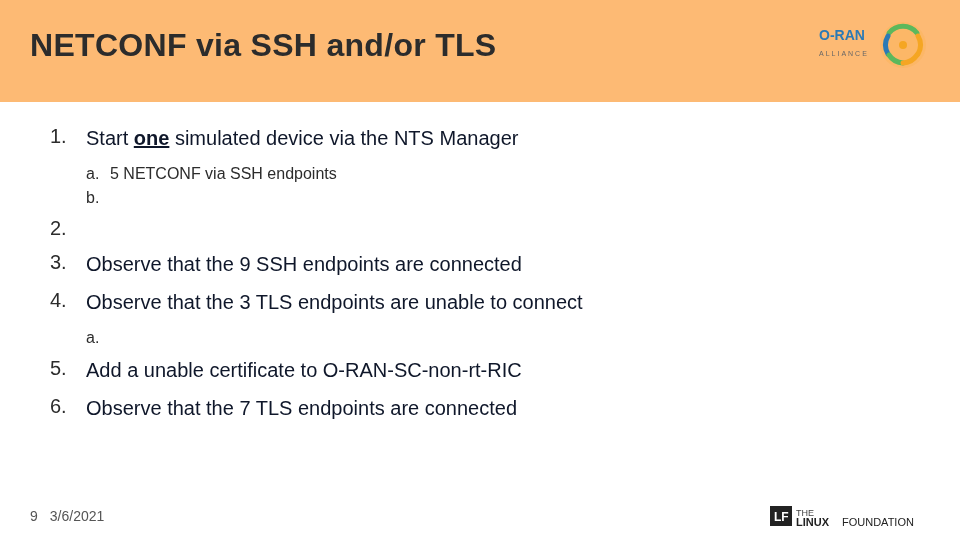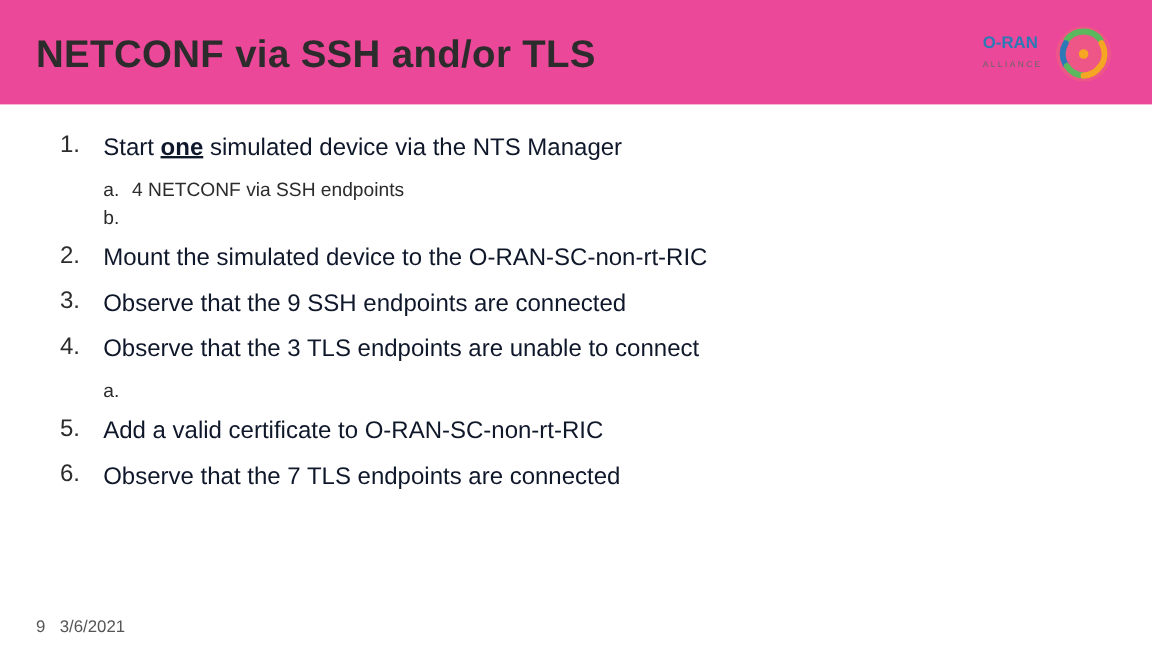--- a/index.html
+++ b/index.html
@@ -15,22 +15,22 @@
     .slide {
       width: 960px;
       height: 540px;
       position: relative;
       background: #ffffff;
       display: flex;
       flex-direction: column;
     }
 
     .header {
-      background: #ec4899;
-      padding: 18px 30px 14px 30px;
+      background: #fdba74;
+      padding: 18px 30px 29px 30px;
       display: flex;
       align-items: center;
       justify-content: space-between;
       min-height: 72px;
     }
 
     .header-title {
       font-size: 32px;
       font-weight: bold;
       color: #2c2c2c;
@@ -160,31 +160,30 @@
   <div class="content">
 
     <div>
       <div class="list-item">
         <span class="list-number">1.</span>
         <span class="list-text">Start <strong>one</strong> simulated device via the NTS Manager</span>
       </div>
       <div class="sub-list">
         <div class="sub-item">
           <span class="sub-label">a.</span>
-          <span>4 NETCONF via SSH endpoints</span>
+          <span>5 NETCONF via SSH endpoints</span>
         </div>
         <div class="sub-item">
           <span class="sub-label">b.</span>
         </div>
       </div>
     </div>
 
     <div class="list-item">
       <span class="list-number">2.</span>
-      <span class="list-text">Mount the simulated device to the O-RAN-SC-non-rt-RIC</span>
     </div>
 
     <div class="list-item">
       <span class="list-number">3.</span>
       <span class="list-text">Observe that the 9 SSH endpoints are connected</span>
     </div>
 
     <div>
       <div class="list-item">
         <span class="list-number">4.</span>
@@ -192,30 +191,44 @@
       </div>
       <div class="sub-list">
         <div class="sub-item">
           <span class="sub-label">a.</span>
         </div>
       </div>
     </div>
 
     <div class="list-item">
       <span class="list-number">5.</span>
-      <span class="list-text">Add a valid certificate to O-RAN-SC-non-rt-RIC</span>
+      <span class="list-text">Add a unable certificate to O-RAN-SC-non-rt-RIC</span>
     </div>
 
     <div class="list-item">
       <span class="list-number">6.</span>
       <span class="list-text">Observe that the 7 TLS endpoints are connected</span>
     </div>
 
   </div>
 
   <div class="footer">
     <div class="footer-page">
       <span class="footer-num">9</span>
       <span class="footer-date">3/6/2021</span>
     </div>
+    <div class="linux-foundation-logo">
+
+      <svg width="160" height="28" viewBox="0 0 160 28">
+
+        <rect x="0" y="4" width="22" height="20" fill="#222"></rect>
+        <text x="4" y="19" font-family="Arial" font-weight="bold" font-size="12" fill="#fff">LF</text>
+
+        <text x="26" y="14" font-family="Arial" font-size="9" fill="#444">THE</text>
+
+        <text x="26" y="24" font-family="Arial" font-weight="bold" font-size="11" fill="#222">LINUX</text>
+
+        <text x="72" y="24" font-family="Arial" font-size="11" fill="#222">FOUNDATION</text>
+      </svg>
+    </div>
   </div>
 
 </div>
 
 </body></html>

